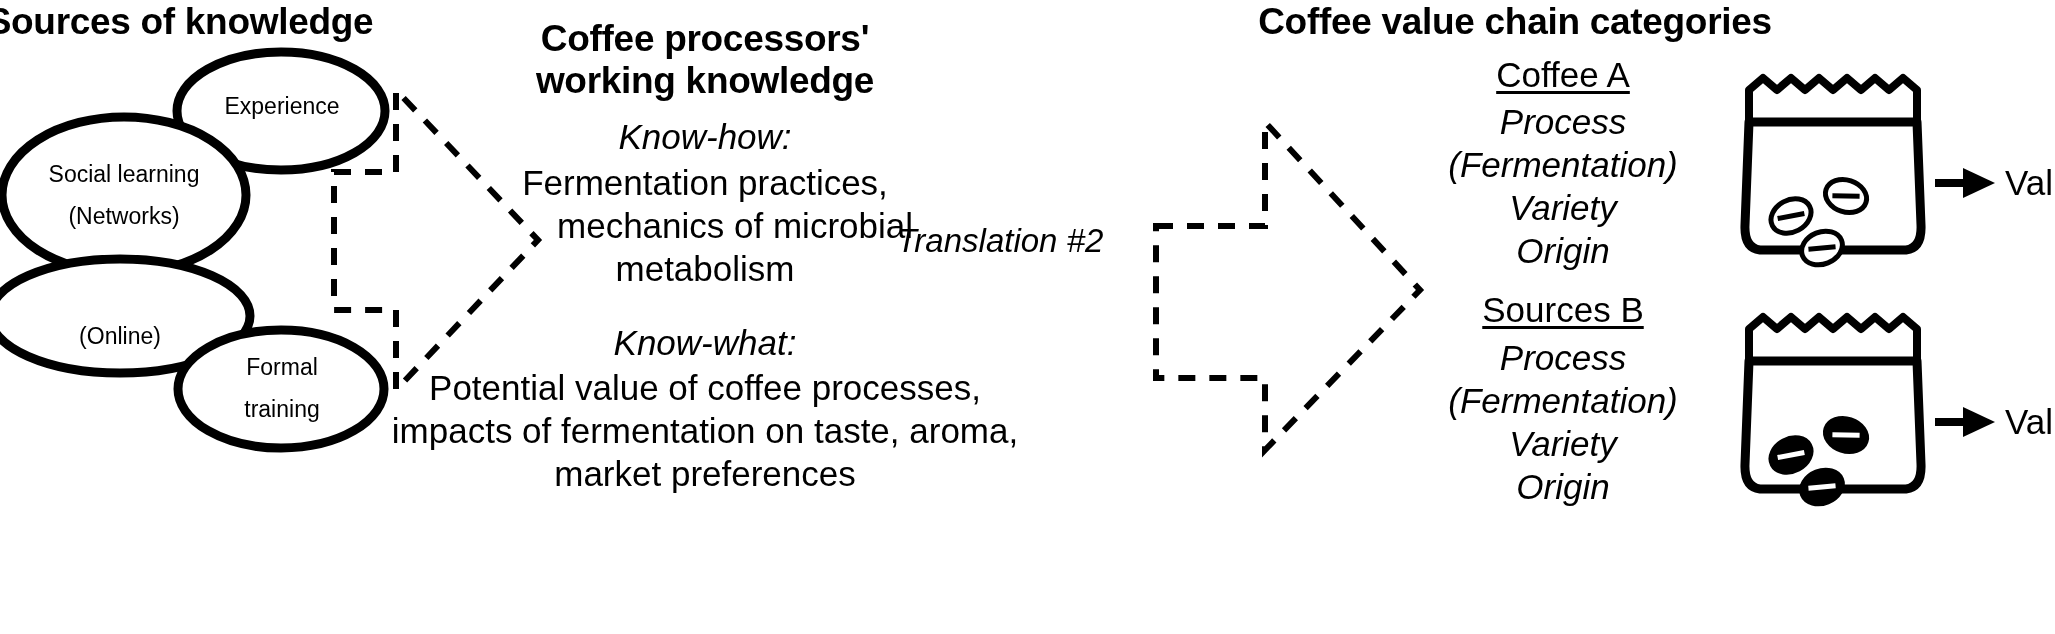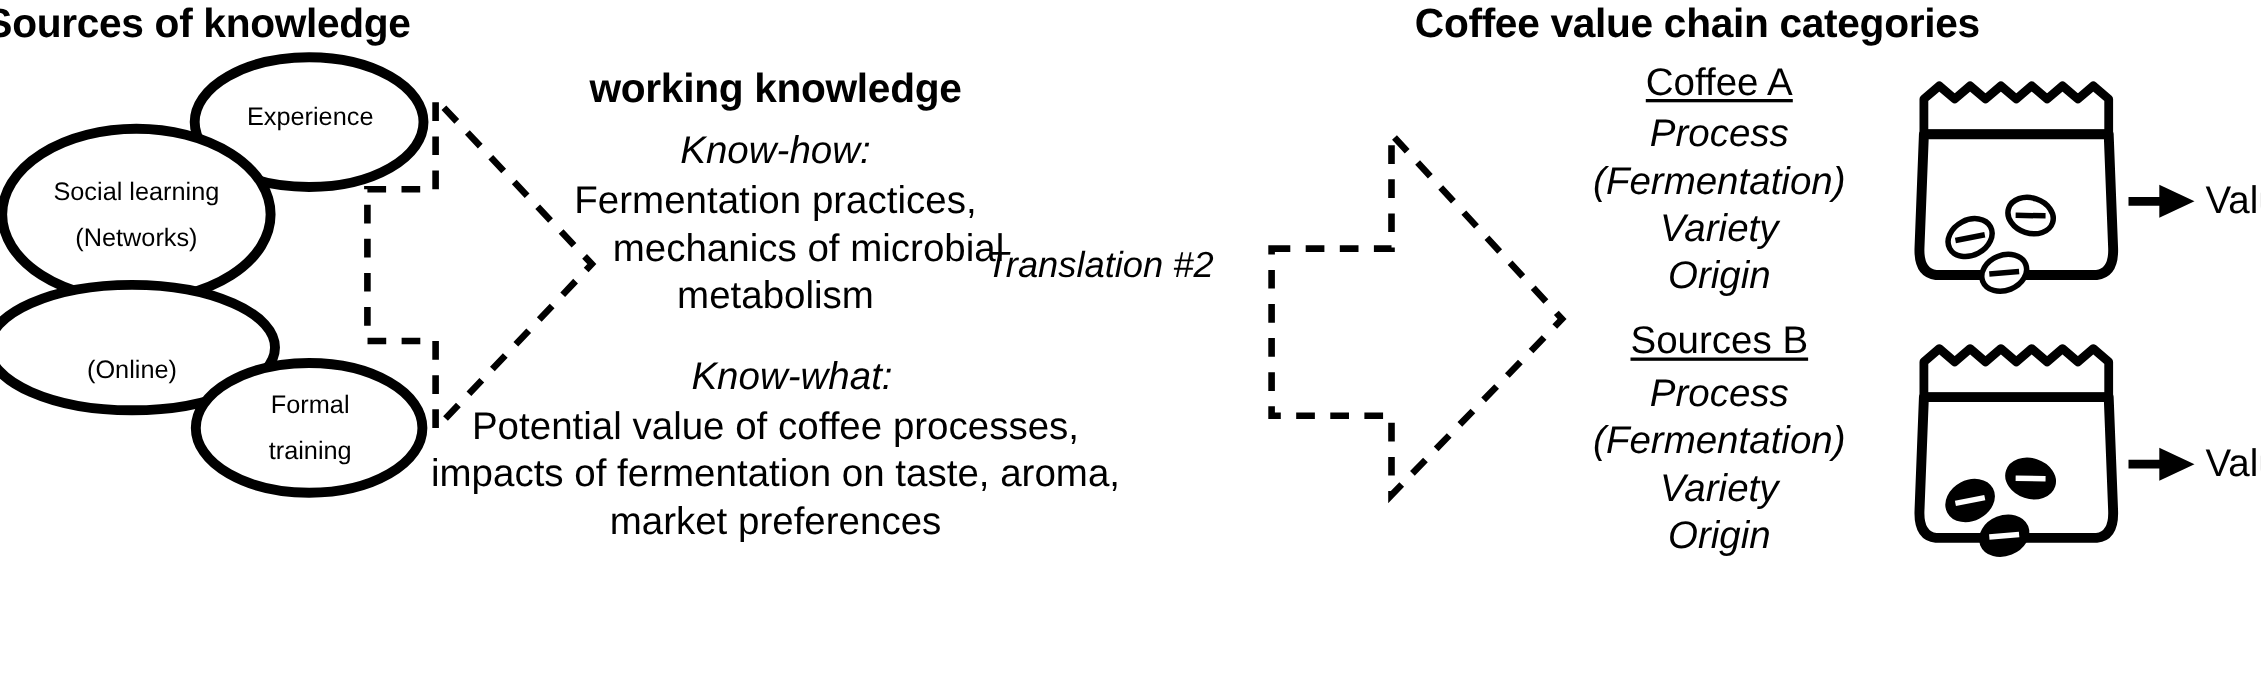--- a/index.html
+++ b/index.html
@@ -149,43 +149,44 @@
       <g>
         <line x1="1935" y1="422" x2="1968" y2="422" stroke="#000000" stroke-width="8"></line>
         <path d="M 1963 407 L 1995 422 L 1963 437 Z" fill="#000000"></path>
       </g>
     </g>
 
   </svg>
 
   <div class="txt col-head center" style="left:180px; top:3px;">Sources of knowledge</div>
 
+  <div class="txt col-head center" style="left:705px; top:20px;">Coffee processors'</div>
   <div class="txt col-head center" style="left:705px; top:62px;">working knowledge</div>
 
-  <div class="txt col-head center" style="left:1515px; top:3px;margin-left:28px;">Coffee value chain categories</div>
+  <div class="txt col-head center" style="left:1515px; top:3px;">Coffee value chain categories</div>
 
   <div class="txt ellipse-label center" style="left:282px; top:93px;">Experience</div>
 
   <div class="txt ellipse-label center" style="left:124px; top:161px;">Social learning</div>
   <div class="txt ellipse-label center" style="left:124px; top:203px;">(Networks)</div>
 
   <div class="txt ellipse-label center" style="left:120px; top:323px;">(Online)</div>
 
   <div class="txt ellipse-label center" style="left:282px; top:354px;">Formal</div>
   <div class="txt ellipse-label center" style="left:282px; top:396px;">training</div>
 
 
   <div class="txt trans-label center" style="left:1000px; top:224px;">Translation #2</div>
 
   <div class="txt know-head center" style="left:705px; top:119px;">Know-how:</div>
   <div class="txt know-body center" style="left:705px; top:165px;">Fermentation practices,</div>
   <div class="txt know-body center" style="left:735px; top:208px;">mechanics of microbial</div>
   <div class="txt know-body center" style="left:705px; top:251px;">metabolism</div>
 
-  <div class="txt know-head center" style="left:720px; top:325px;text-align:right;">Know-what:</div>
+  <div class="txt know-head center" style="left:705px; top:325px;text-align:right;">Know-what:</div>
   <div class="txt know-body center" style="left:705px; top:370px;">Potential value of coffee processes,</div>
   <div class="txt know-body center" style="left:705px; top:413px;">impacts of fermentation on taste, aroma,</div>
   <div class="txt know-body center" style="left:705px; top:456px;">market preferences</div>
 
   <div class="txt coffee-name center" style="left:1563px; top:57px;">Coffee A</div>
   <div class="txt coffee-attr center" style="left:1563px; top:104px;">Process</div>
   <div class="txt coffee-attr center" style="left:1563px; top:147px;">(Fermentation)</div>
   <div class="txt coffee-attr center" style="left:1563px; top:190px;">Variety</div>
   <div class="txt coffee-attr center" style="left:1563px; top:233px;">Origin</div>
 

